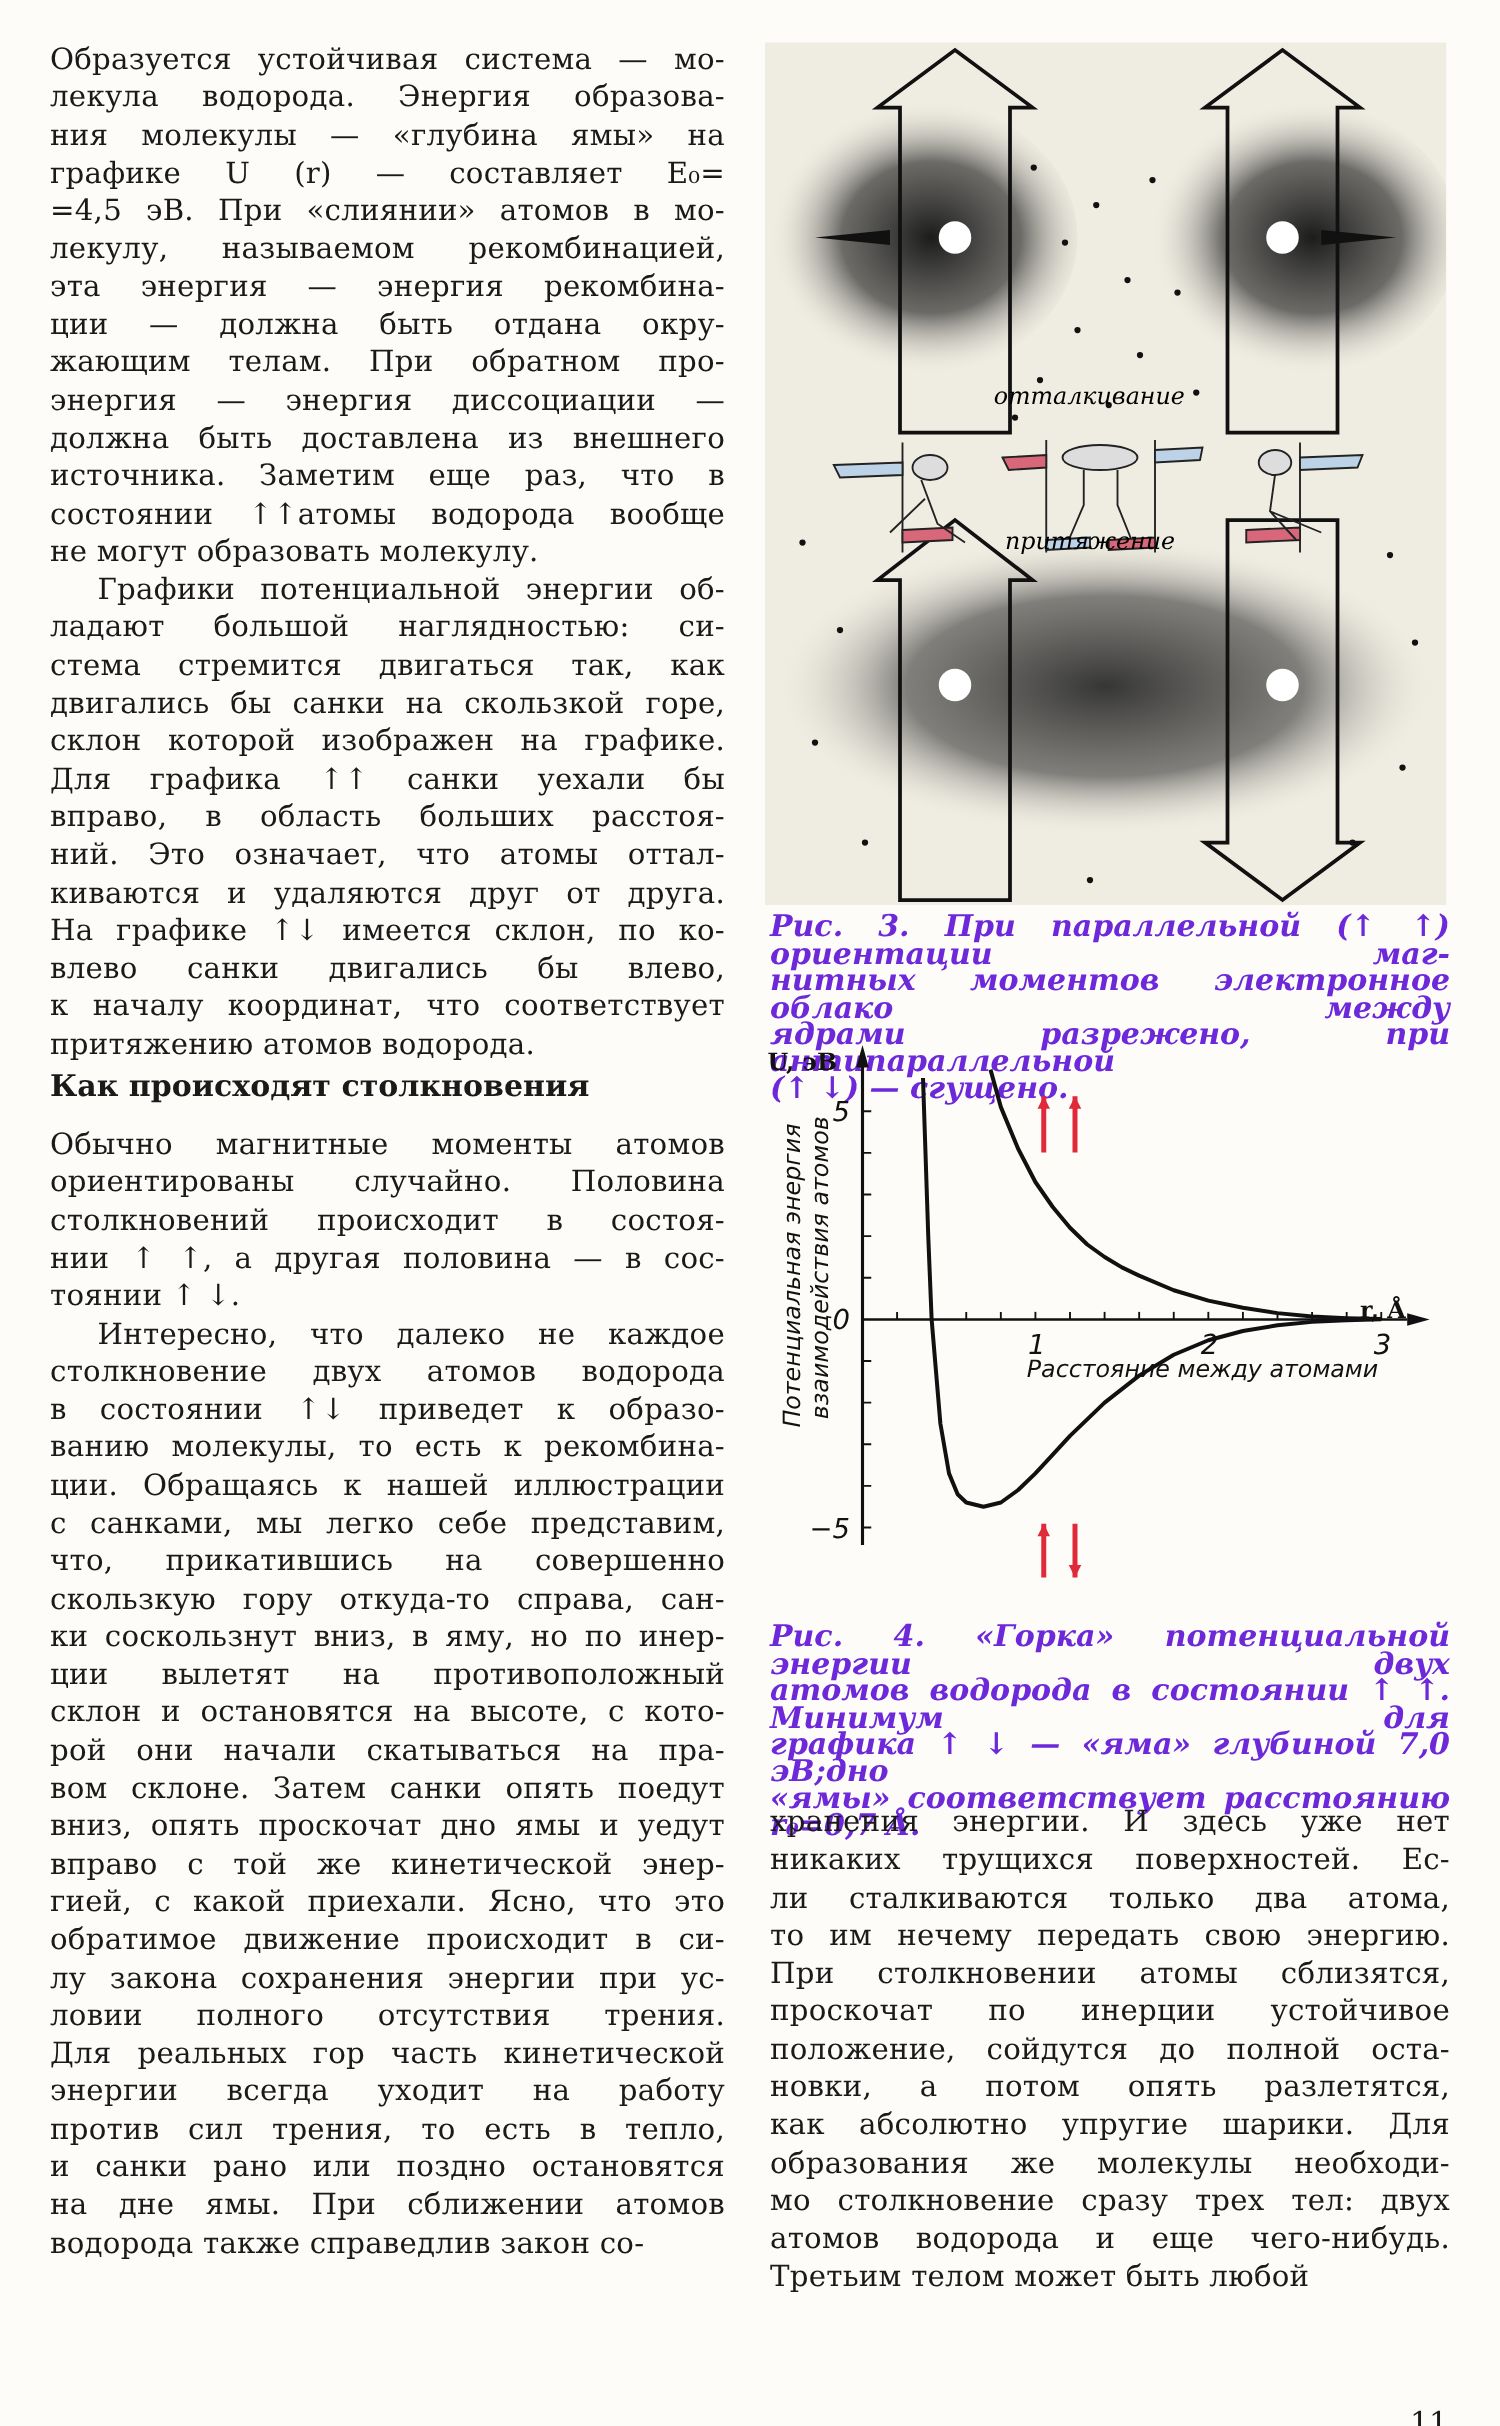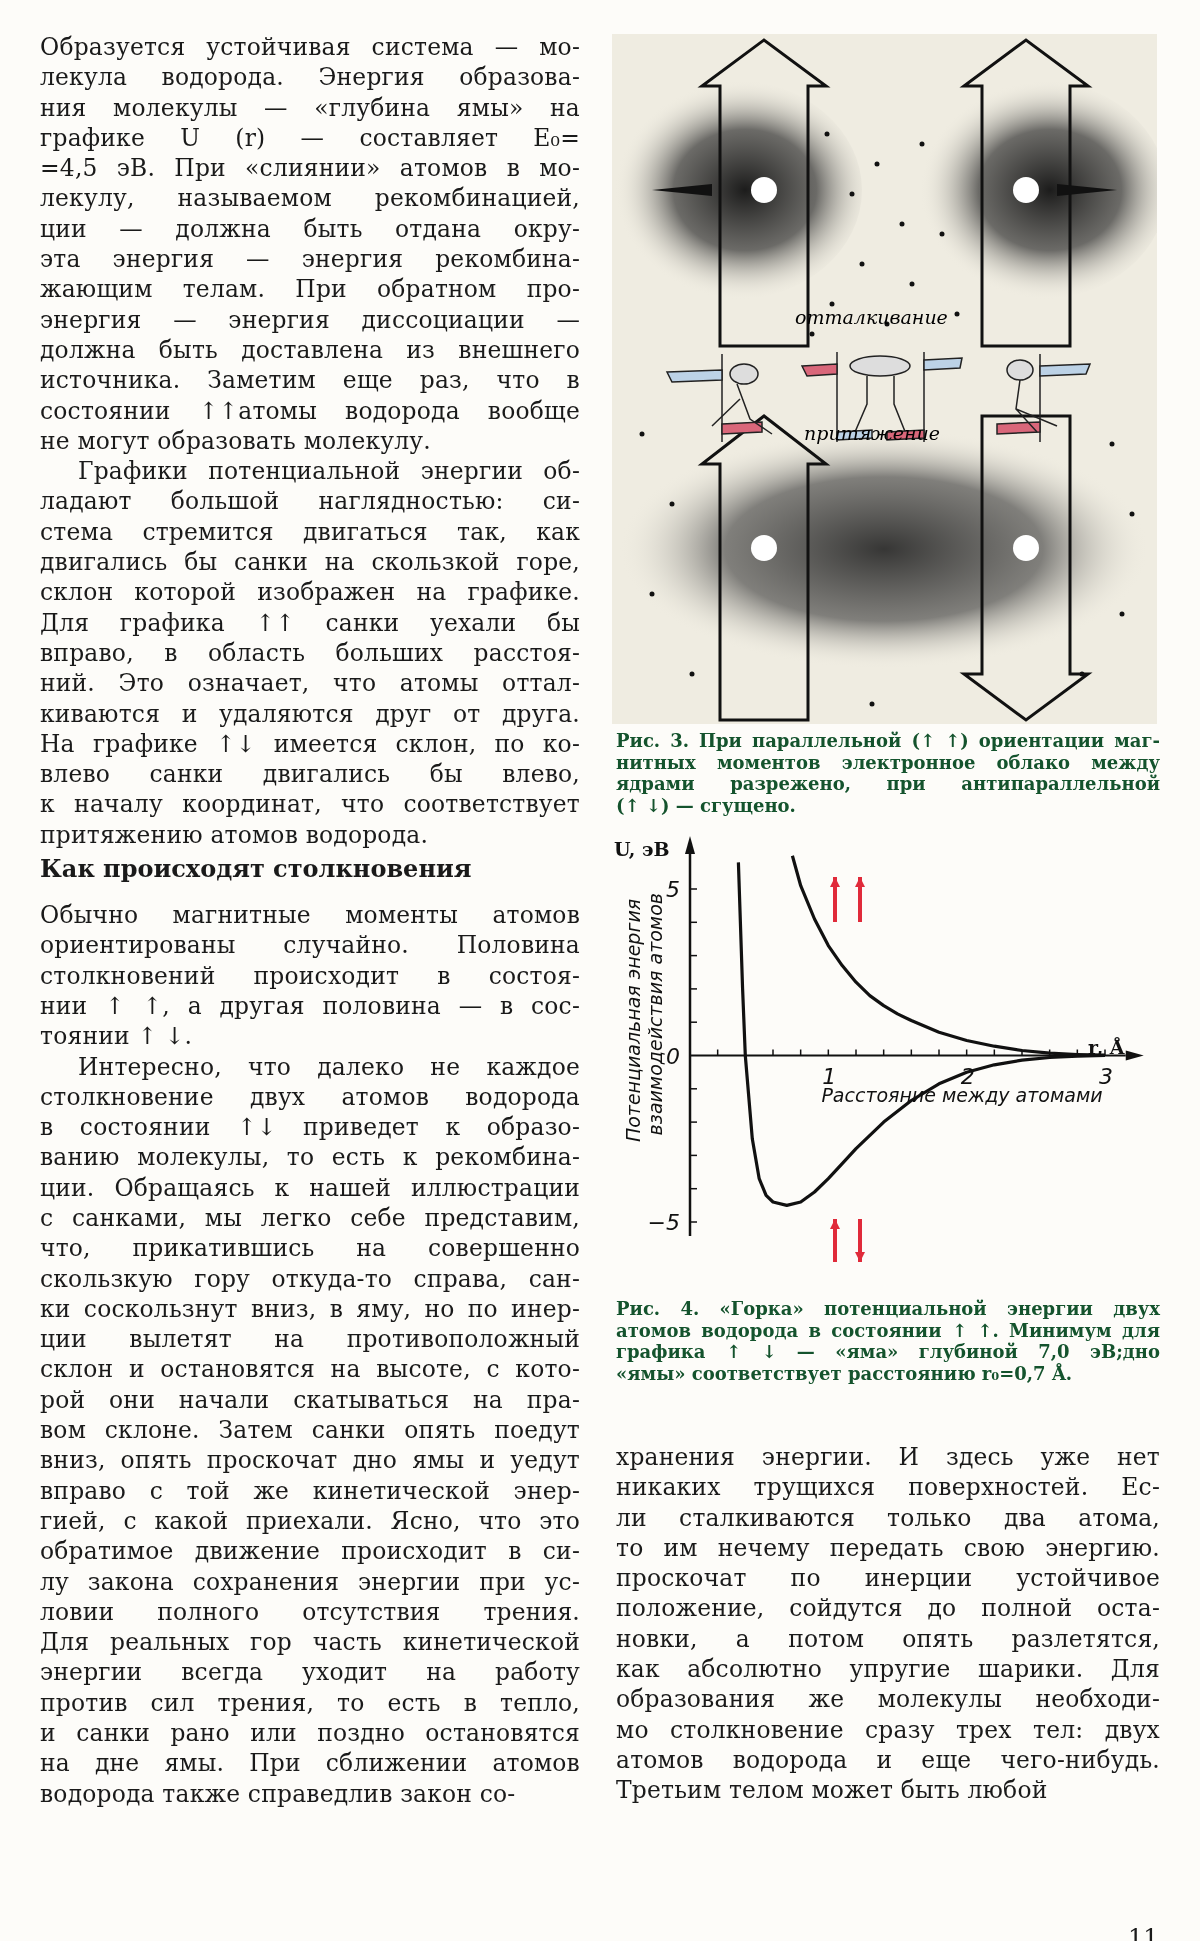--- a/index.html
+++ b/index.html
@@ -16,43 +16,43 @@
   p.txt.last { text-align-last:left; }
   .indent { text-indent:38px; }
   h3.section {
     margin:4px 0 16px 0; font-size:24px; line-height:30px; font-weight:bold; font-family:"DejaVu Serif", serif;
   }
   .fig3 {
     position:absolute; left:612px; top:34px; width:545px; height:690px; background:#efece1;
     overflow:hidden;
   }
   .caption {
-    position:absolute; font-weight:bold; font-size:18px; line-height:21.5px;
-    text-align:justify; text-align-last:justify; color:#14532d; font-family:"DejaVu Serif", serif;
+    position:absolute; font-style:italic; font-weight:bold; font-size:24px; line-height:21.5px;
+    text-align:justify; text-align-last:justify; color:#6d28d9; font-family:"DejaVu Serif", serif;
   }
   .caption.last-left { text-align-last:left; }
   .fig3-label {
     position:absolute; font-style:italic; font-size:19px; color:#000000; font-family:"DejaVu Serif", serif;
   }
   .chart { position:absolute; left:610px; top:832px; width:560px; height:460px; }
   .page-num { position:absolute; left:1128px; top:1924px; font-weight:normal; font-size:24px; }
 </style>
 </head>
 <body>
 
 <div class="col-left">
   <div id="left-p1">
       <p class="txt">Образуется устойчивая система — мо-</p>
       <p class="txt">лекула водорода. Энергия образова-</p>
       <p class="txt">ния молекулы — «глубина ямы» на</p>
       <p class="txt">графике U (r) — составляет E₀=</p>
       <p class="txt">=4,5 эВ. При «слиянии» атомов в мо-</p>
       <p class="txt">лекулу, называемом рекомбинацией,</p>
+      <p class="txt">эта энергия — энергия рекомбина-</p>
       <p class="txt">ции — должна быть отдана окру-</p>
-      <p class="txt">эта энергия — энергия рекомбина-</p>
       <p class="txt">жающим телам. При обратном про-</p>
       <p class="txt">энергия — энергия диссоциации —</p>
       <p class="txt">должна быть доставлена из внешнего</p>
       <p class="txt">источника. Заметим еще раз, что в</p>
       <p class="txt">состоянии ↑↑атомы водорода вообще</p>
       <p class="txt last">не могут образовать молекулу.</p>
     </div>
   <div id="left-p2">
       <p class="txt indent">Графики потенциальной энергии об-</p>
       <p class="txt">ладают большой наглядностью: си-</p>
@@ -319,20 +319,21 @@
     <div style="text-align: justify; text-align-last: justify;">графика ↑ ↓ — «яма» глубиной 7,0 эВ;дно</div>
     <div style="text-align: justify; text-align-last: left;">«ямы» соответствует расстоянию r₀=0,7 Å.</div>
   </div>
 
 <div class="col-right-text">
   <div id="right-p1">
       <p class="txt">хранения энергии. И здесь уже нет</p>
       <p class="txt">никаких трущихся поверхностей. Ес-</p>
       <p class="txt">ли сталкиваются только два атома,</p>
       <p class="txt">то им нечему передать свою энергию.</p>
+      <p class="txt">При столкновении атомы сблизятся,</p>
       <p class="txt">проскочат по инерции устойчивое</p>
       <p class="txt">положение, сойдутся до полной оста-</p>
       <p class="txt">новки, а потом опять разлетятся,</p>
       <p class="txt">как абсолютно упругие шарики. Для</p>
       <p class="txt">образования же молекулы необходи-</p>
       <p class="txt">мо столкновение сразу трех тел: двух</p>
       <p class="txt">атомов водорода и еще чего-нибудь.</p>
       <p class="txt last">Третьим телом может быть любой</p>
     </div>
 </div>

